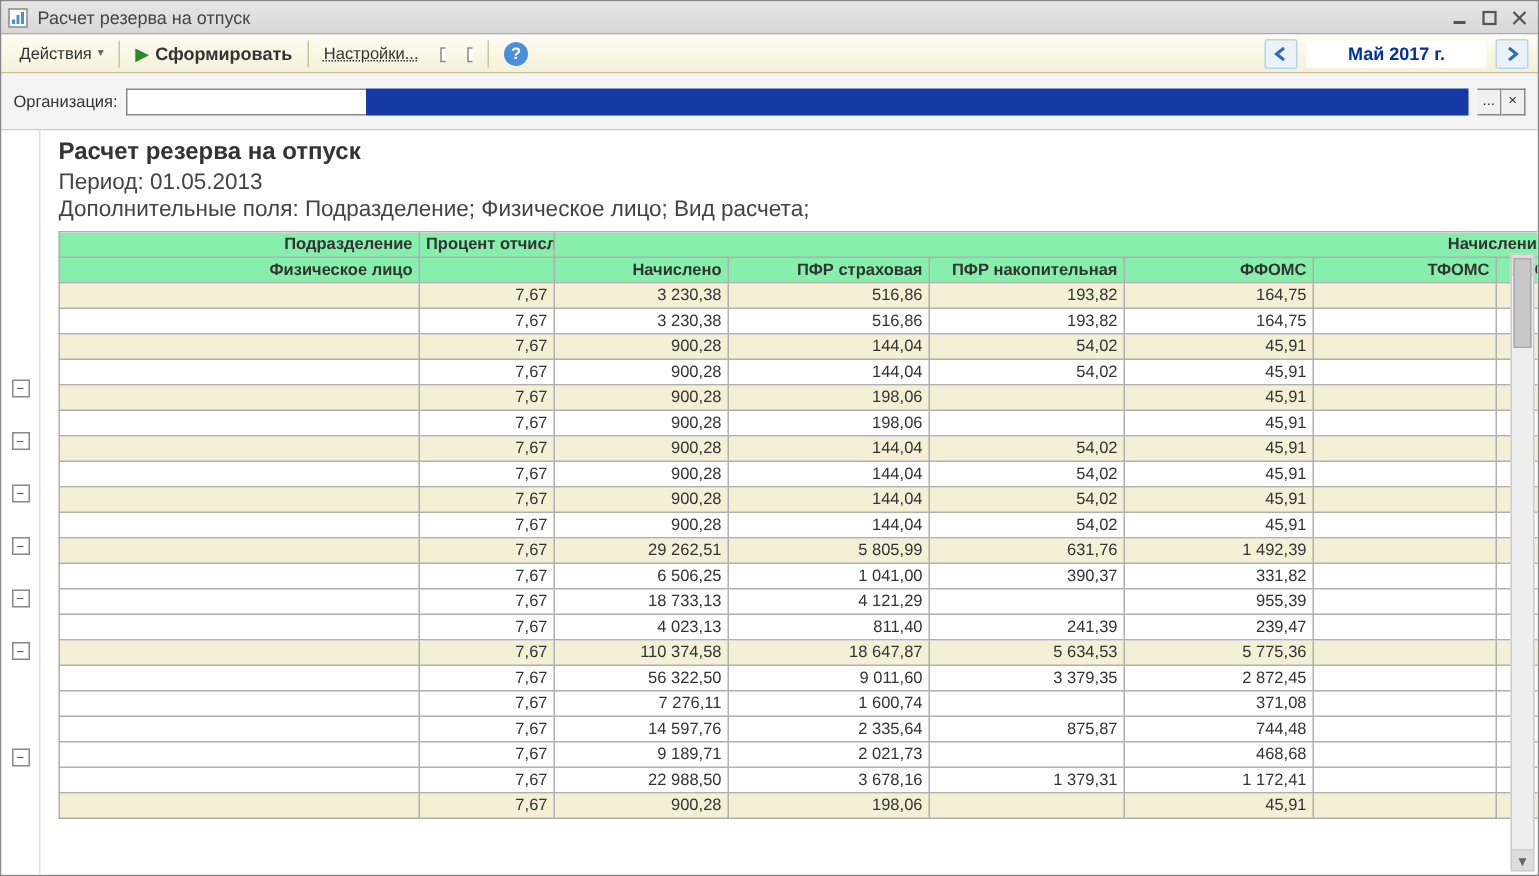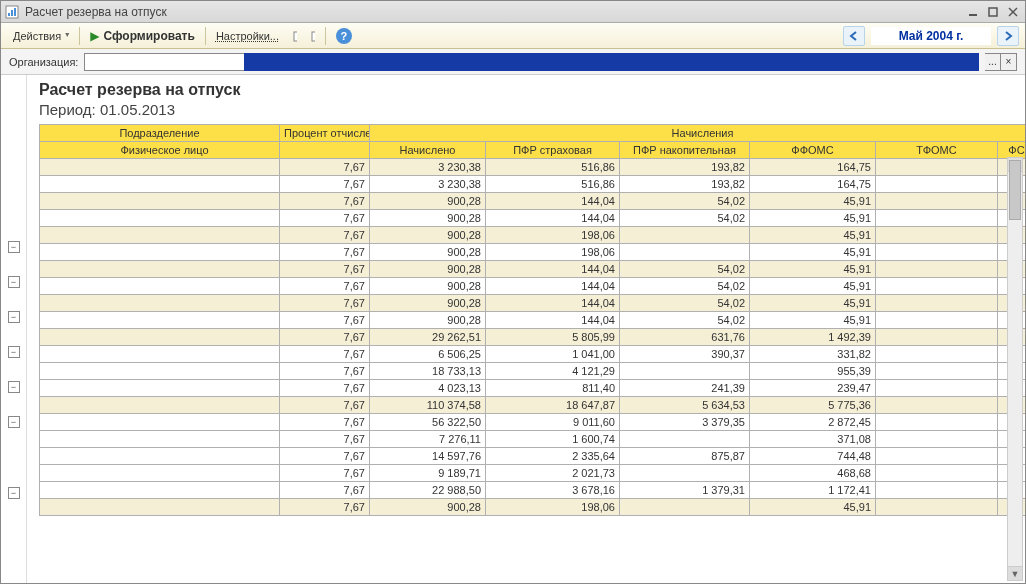--- a/index.html
+++ b/index.html
@@ -19,40 +19,40 @@
   .tb-btn { padding:2px 6px; cursor:pointer; display:flex; align-items:flex-start; gap:4px; }
   .play { color:#2a8a2a; font-size:12px; }
   .bold-label { font-weight:bold; font-size:12px; color:#333; }
   .settings-link { color:#333; font-size:11px; text-decoration:underline dotted; cursor:pointer; }
   .mini-icon { width:16px; height:16px; display:flex; align-items:center; justify-content:center; }
   .help { width:16px; height:16px; border-radius:50%; background:#4a90d9; color:#fff; font-weight:bold; font-size:11px; display:flex; align-items:center; justify-content:center; }
   .toolbar .right { margin-left:auto; display:flex; align-items:center; gap:6px; }
   .nav-arrow { width:22px; height:20px; display:flex; align-items:center; justify-content:center; cursor:pointer; border:1px solid #b8d4ea; border-radius:2px; background:#eaf2fa; }
   .period { min-width:120px; text-align:center; font-weight:bold; color:#0030a0; font-size:12px; background:#fff; padding:2px 6px; }
 
-  .filterbar { height:26px; display:flex; align-items:center; padding:0 8px; gap:6px; background:#f4f4f4; border-bottom:1px solid #ccc; }
+  .filterbar { height:38px; display:flex; align-items:center; padding:0 8px; gap:6px; background:#f4f4f4; border-bottom:1px solid #ccc; }
   .filterbar label { font-size:11px; color:#333; }
   .org-field { flex:1; height:18px; display:flex; align-items:center; position:relative; }
   .org-left { width:160px; height:18px; background:#fff; border:1px solid #888; border-right:none; }
   .org-blue { flex:1; height:18px; background:#153aa5; }
   .org-btns { display:flex; }
   .org-btn { width:16px; height:18px; background:#f0f0f0; border:1px solid #888; border-left:none; font-size:10px; display:flex; align-items:center; justify-content:center; cursor:pointer; }
 
   .report-area { flex:1; overflow:hidden; position:relative; background:#fff; display:flex; }
   .gutter { width:26px; background:#fff; border-right:1px solid #ddd; padding-top:166px; }
   .g-btn { width:12px; height:12px; border:1px solid #888; margin:1px auto; font-size:9px; line-height:10px; text-align:center; color:#555; cursor:pointer; background:#fff; }
 
   .report-body { flex:1; overflow:hidden; position:relative; padding:6px 0 0 12px; }
   .rpt-title { font-size:16px; font-weight:bold; margin:0 0 2px 0; }
   .rpt-meta { font-size:15px; color:#444; margin:0 0 1px 0; white-space:nowrap; overflow:hidden; }
 
   .tbl-wrap { margin-top:6px; position:relative; }
   table.grid { border-collapse:collapse; width:100%; table-layout:fixed; }
   table.grid th, table.grid td { border:1px solid #b0b0b0; padding:2px 4px; font-size:11px; height:17px; overflow:hidden; white-space:nowrap; }
-  table.grid th { background:#fde047; font-weight:normal; text-align:center; vertical-align:top; color:#333; }
+  table.grid th { background:#86efac; font-weight:bold; text-align:right; vertical-align:top; color:#333; }
   table.grid td { text-align:right; }
   table.grid td.name { text-align:left; }
   tr.sub td { background:#f5efd6; }
   tr.plain td { background:#fff; }
 
   .vscroll { position:absolute; right:2px; top:82px; bottom:2px; width:16px; background:#eee; border:1px solid #ccc; }
   .vscroll .thumb { position:absolute; left:1px; right:1px; top:2px; height:60px; background:#c8c8c8; border:1px solid #aaa; }
   .vscroll .arrow-up, .vscroll .arrow-down { position:absolute; left:0; right:0; height:14px; background:#ddd; display:flex; align-items:center; justify-content:center; font-size:9px; color:#666; }
   .vscroll .arrow-up { top:0; border-bottom:1px solid #ccc; }
   .vscroll .arrow-down { bottom:0; border-top:1px solid #ccc; }
@@ -128,21 +128,21 @@
       <span class="tb-btn">
         <span class="help">?</span>
       </span>
     </div>
     <div class="right">
       <span class="nav-arrow">
         <svg width="12" height="12">
             <path d="M8 2 L3 6 L8 10" fill="none" stroke="#2a6ab8" stroke-width="2"></path>
           </svg>
       </span>
-      <span class="period">Май 2004 г.</span>
+      <span class="period">Май 2017 г.</span>
       <span class="nav-arrow">
         <svg width="12" height="12">
             <path d="M4 2 L9 6 L4 10" fill="none" stroke="#2a6ab8" stroke-width="2"></path>
           </svg>
       </span>
     </div>
   </div>
 
   <div class="filterbar">
     <label>Организация:</label>
@@ -170,20 +170,21 @@
         <div style="height: 22px;"></div>
         <div class="g-btn" style="margin-top: 0px;">−</div>
         <div style="height: 58px;"></div>
         <div class="g-btn" style="margin-top: 0px;">−</div>
         <div style="height: 94px;"></div>
       </div>
 
     <div class="report-body">
       <div class="rpt-title">Расчет резерва на отпуск</div>
       <div class="rpt-meta">Период: 01.05.2013</div>
+      <div class="rpt-meta">Дополнительные поля: Подразделение; Физическое лицо; Вид расчета;</div>
 
       <div class="tbl-wrap">
         <table class="grid">
           <colgroup>
             <col class="col-sub">
               <col class="col-pct">
               <col class="col-n1">
               <col class="col-n2">
               <col class="col-n3">
               <col class="col-n4">

